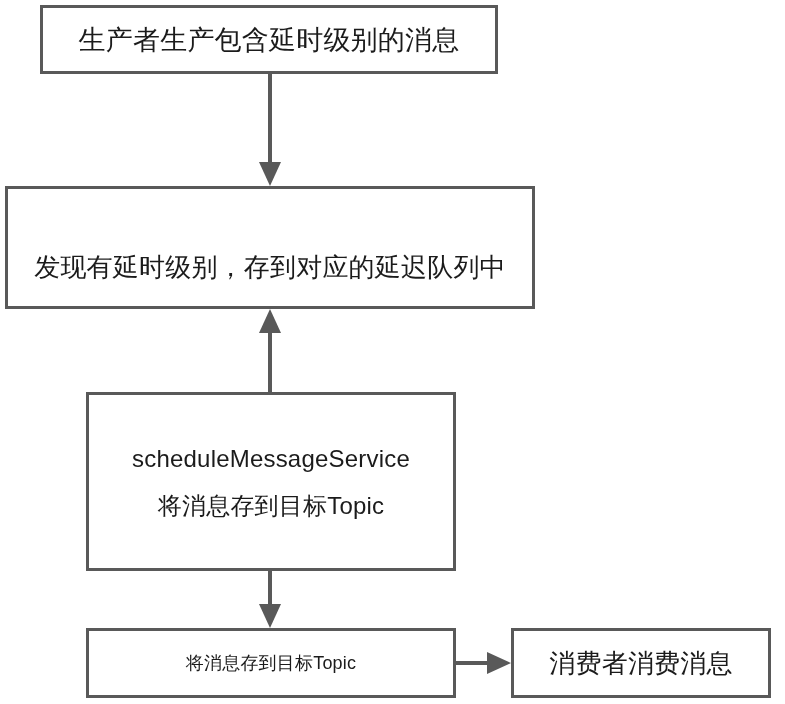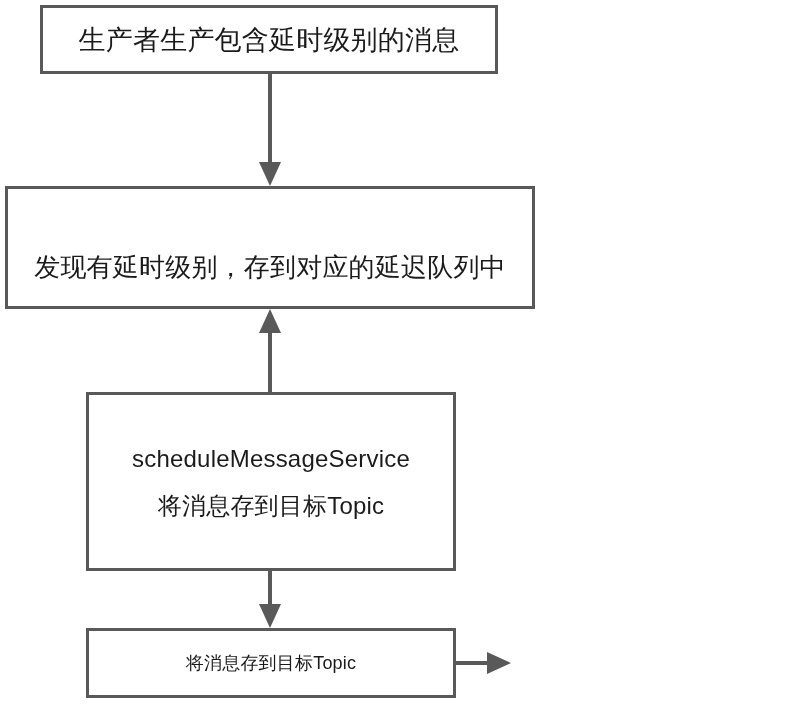--- a/index.html
+++ b/index.html
@@ -98,14 +98,17 @@
 
   <div class="node" id="node-schedsvc">
     <span class="line">scheduleMessageService</span>
     <span class="line">将消息存到目标Topic</span>
   </div>
 
   <div class="node" id="node-savetopic">
     <span class="line">将消息存到目标Topic</span>
   </div>
 
+  <div class="node" id="node-consumer">
+    <span class="line">消费者消费消息</span>
+  </div>
 
 </div>
 
 </body></html>

